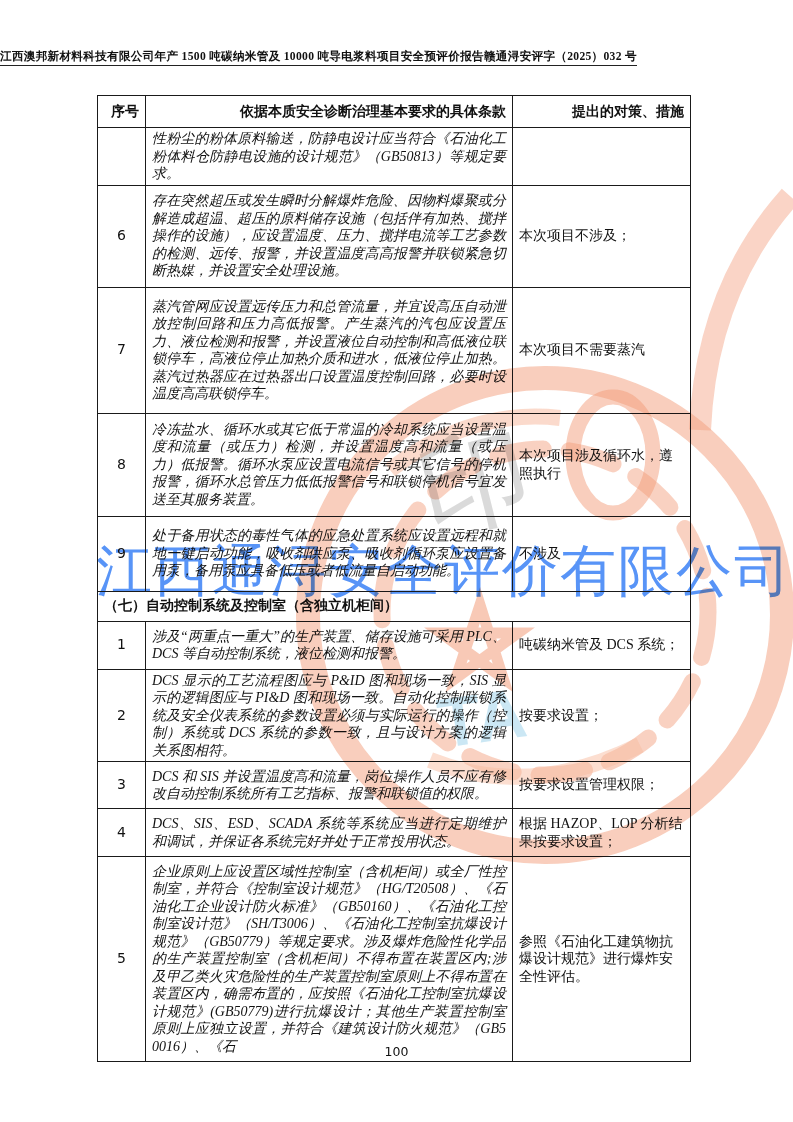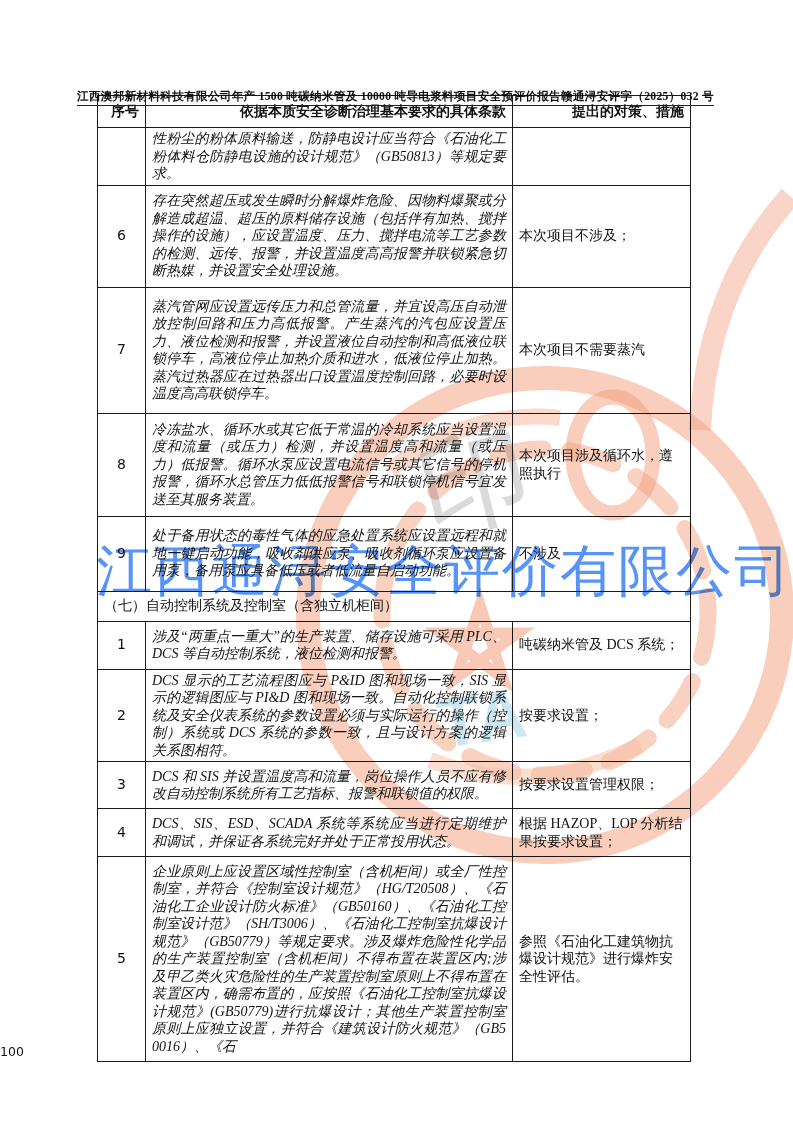--- a/index.html
+++ b/index.html
@@ -7,21 +7,21 @@
     position:relative;
     width:793px;height:1122px;
     background:#ffffff;
     overflow:hidden;
     font-family:"Liberation Serif","DejaVu Serif",serif;
     color:#111;
   }
   
   .doc-header{
     position:absolute;top:46px;left:0;right:2px;
-    text-align:center;z-index:3;margin-top:40px;
+    text-align:left;z-index:3;
   }
   .doc-header span{
     font-size:11.6px;font-weight:bold;letter-spacing:.3px;
     border-bottom:1px solid #222;padding-bottom:2px;
     white-space:nowrap;
   }
   
   table.main{
     position:absolute;top:95px;left:97px;z-index:2;
     width:593px;border-collapse:collapse;table-layout:fixed;
@@ -32,25 +32,25 @@
     font-size:14px;line-height:1.25;
     padding:2px 6px;vertical-align:middle;
     word-break:break-all;
     background:transparent;
   }
   th.h{font-size:15px;font-weight:bold;text-align:right;padding:2px 2px;}
   td.num{text-align:center;font-family:"DejaVu Sans",sans-serif;font-size:13px;}
   td.clause{text-align:justify;font-style:italic;}
   td.measure{text-align:left;}
   td.section{
-    font-weight:normal;font-size:15px;text-align:left;padding-left:72px;
+    font-weight:bold;font-size:15px;text-align:left;padding-left:72px;
   }
   
   .page-num{
-    position:absolute;top:1044px;left:0;right:0;text-align:left;
+    position:absolute;top:1044px;left:0;right:0;text-align:center;
     font-size:12.5px;z-index:3;font-family:"DejaVu Sans",sans-serif;
   }
   
   .wm-company{
     position:absolute;top:534px;left:96px;z-index:1;
     font-size:56px;letter-spacing:2px;white-space:nowrap;
     color:#3b82f6;opacity:.85;font-family:"Liberation Sans",sans-serif;
     font-weight:400;
   }
   .wm-seal-char{

